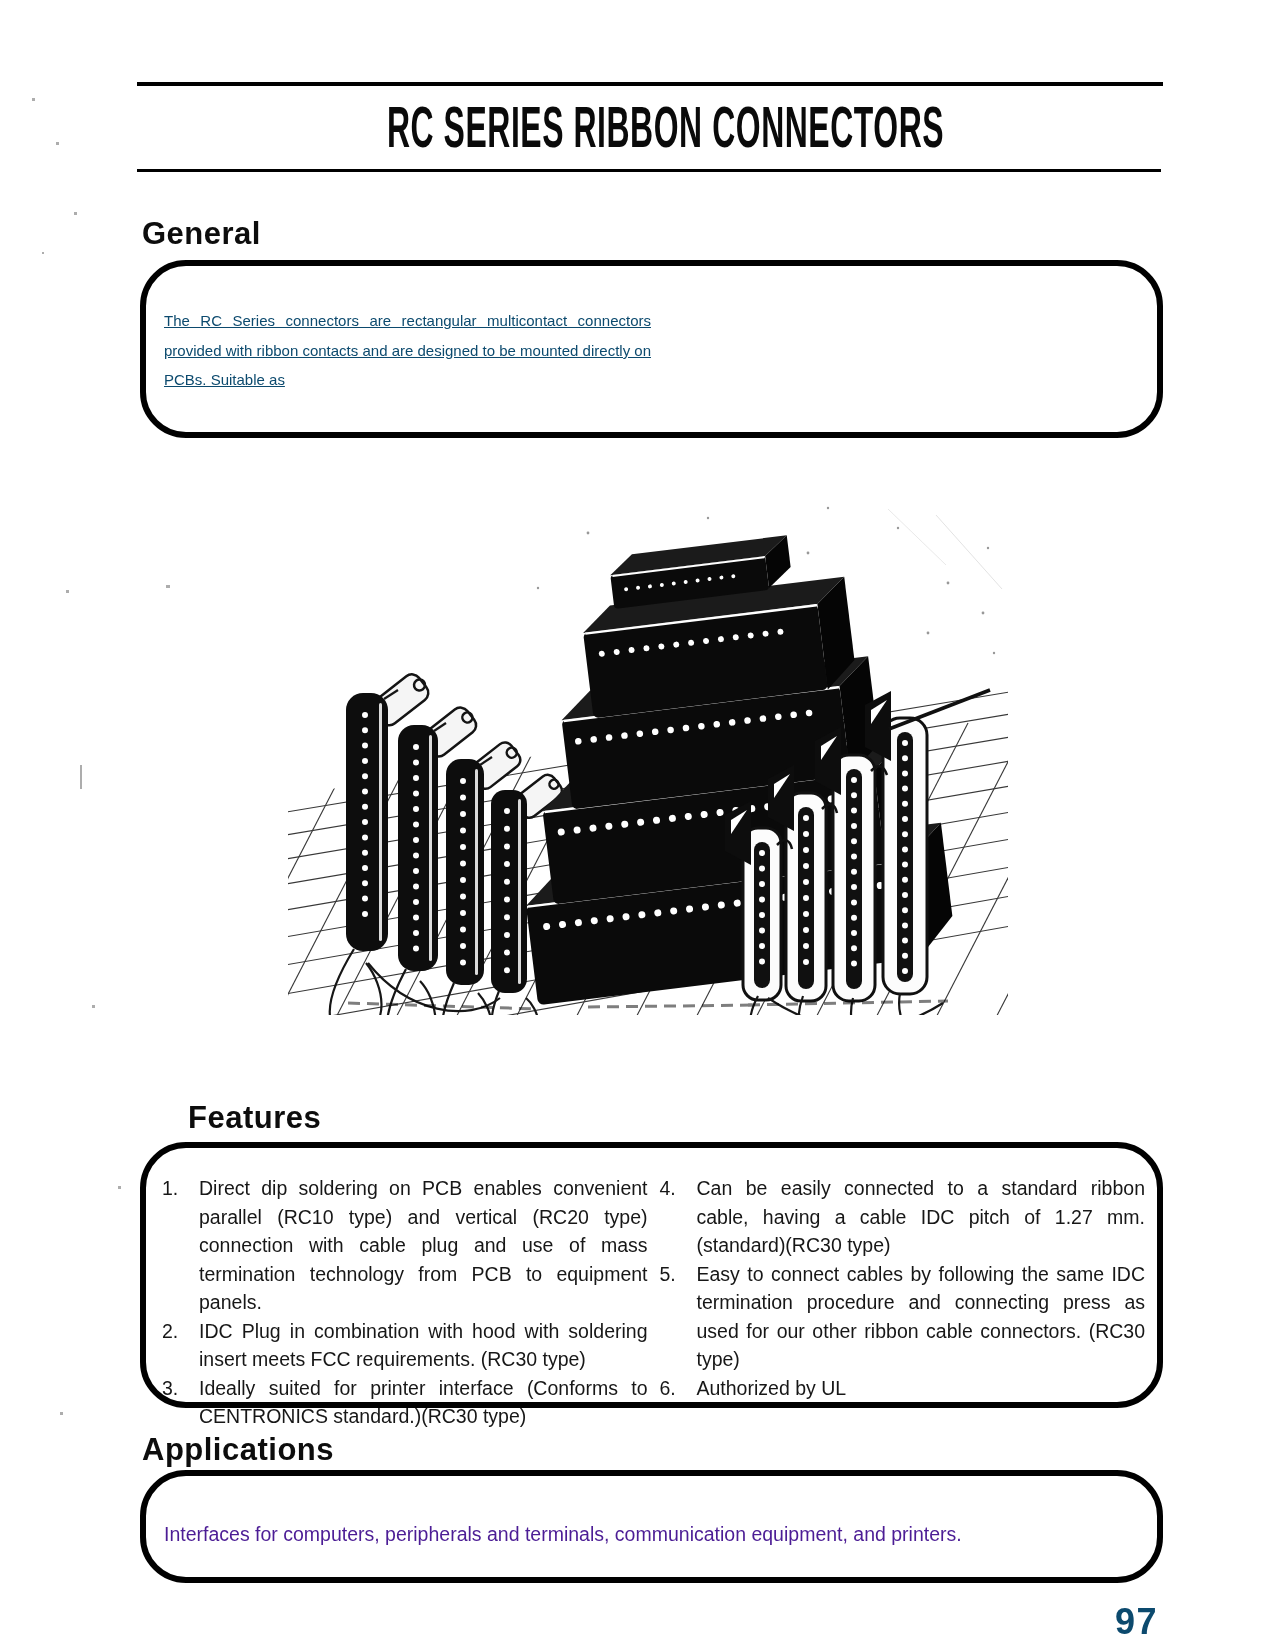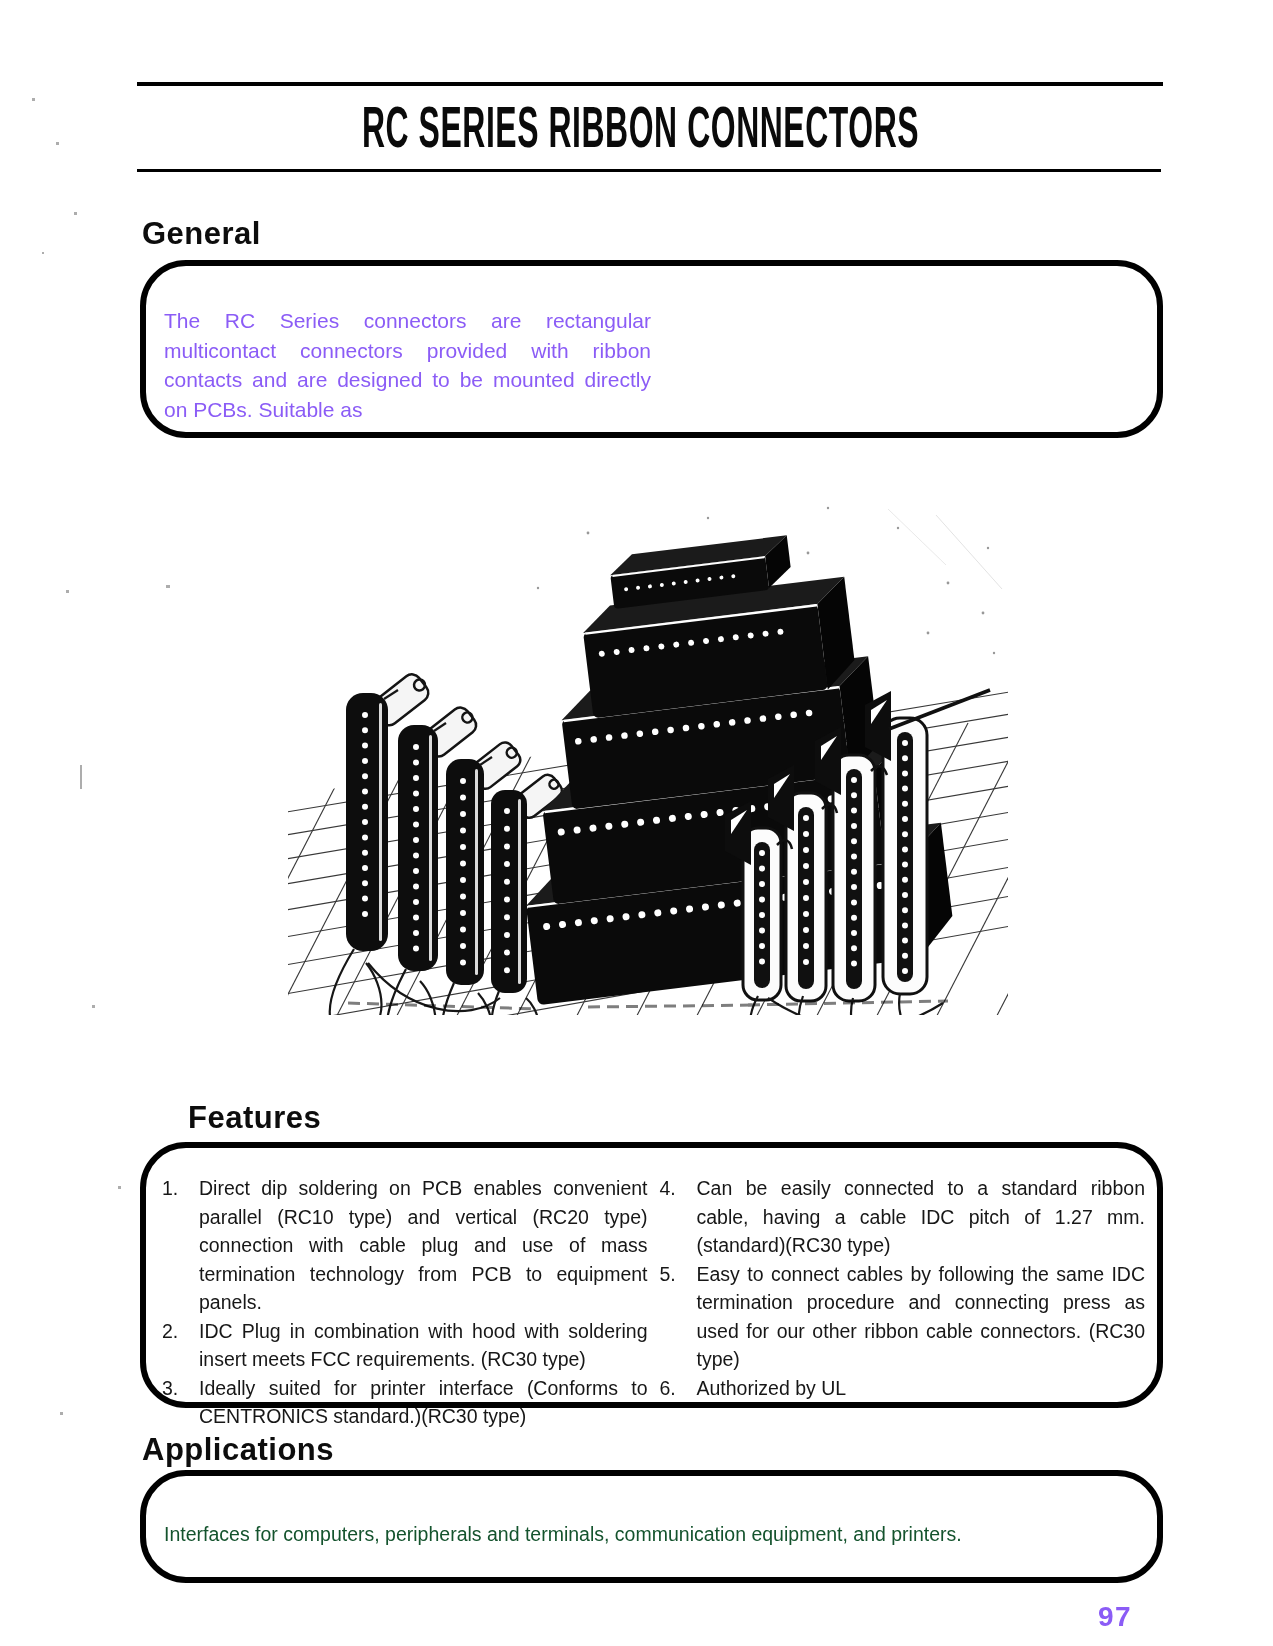--- a/index.html
+++ b/index.html
@@ -7,50 +7,50 @@
     position:relative;
     width:1273px;height:1646px;
     background:#ffffff;
     font-family:"Liberation Sans", sans-serif;
     color:#111;
     overflow:hidden;
     margin:0 auto;
   }
   .rule{position:absolute;background:#000;}
   .title-wrap{
-    position:absolute;left:143px;top:94px;width:1026px;height:58px;
-    text-align:left;white-space:nowrap;
+    position:absolute;left:153px;top:94px;width:1026px;height:58px;
+    text-align:center;white-space:nowrap;
   }
   .doc-title{
     display:inline-block;
     font-size:57px;font-weight:bold;letter-spacing:1px;
     transform:scaleX(0.56);transform-origin:50% 50%;
     color:#0a0a0a;
   }
   .sec-heading{
     position:absolute;left:142px;
     font-size:31px;font-weight:bold;letter-spacing:.5px;color:#0d0d0d;
   }
   .rbox{
     position:absolute;left:140px;width:1023px;
     box-sizing:border-box;
     border:6px solid #000;border-radius:46px;
     background:#fff;
   }
   .gen-cols{display:flex;gap:16px;padding:40px 16px 0 18px;}
-  .gen-col{width:487px;text-align:justify;font-size:21px;line-height:29.5px;color:#8b5cf6;}
+  .gen-col{width:487px;text-align:justify;font-size:15px;line-height:29.5px;color:#0c4a6e;text-decoration:underline;}
   .feat-cols{display:flex;gap:12px;padding:26px 12px 0 16px;}
   .feat-col{width:492px;}
   .feat-item{display:flex;font-size:19.5px;line-height:28.5px;color:#171717;}
   .feat-num{width:37px;flex:none;}
   .feat-text{flex:1;text-align:justify;}
-  .app-text{padding:44px 24px 0 18px;font-size:19.5px;line-height:29px;color:#14532d;}
+  .app-text{padding:44px 24px 0 18px;font-size:19.5px;line-height:29px;color:#4c1d95;}
   .page-num{
     position:absolute;left:1098px;top:1601px;width:60px;
-    font-size:28px;font-weight:bold;letter-spacing:1.5px;color:#8b5cf6;
+    font-size:36px;font-weight:bold;letter-spacing:1.5px;color:#0c4a6e;text-align:right;
   }
   .photo{position:absolute;left:288px;top:493px;width:720px;height:522px;}
   .speck{position:absolute;background:#6a6a6a;opacity:.55;}
 </style>
 </head>
 <body>
 
 <div class="page">
 
   <div class="rule" style="left:137px;top:82px;width:1026px;height:4px;"></div>

